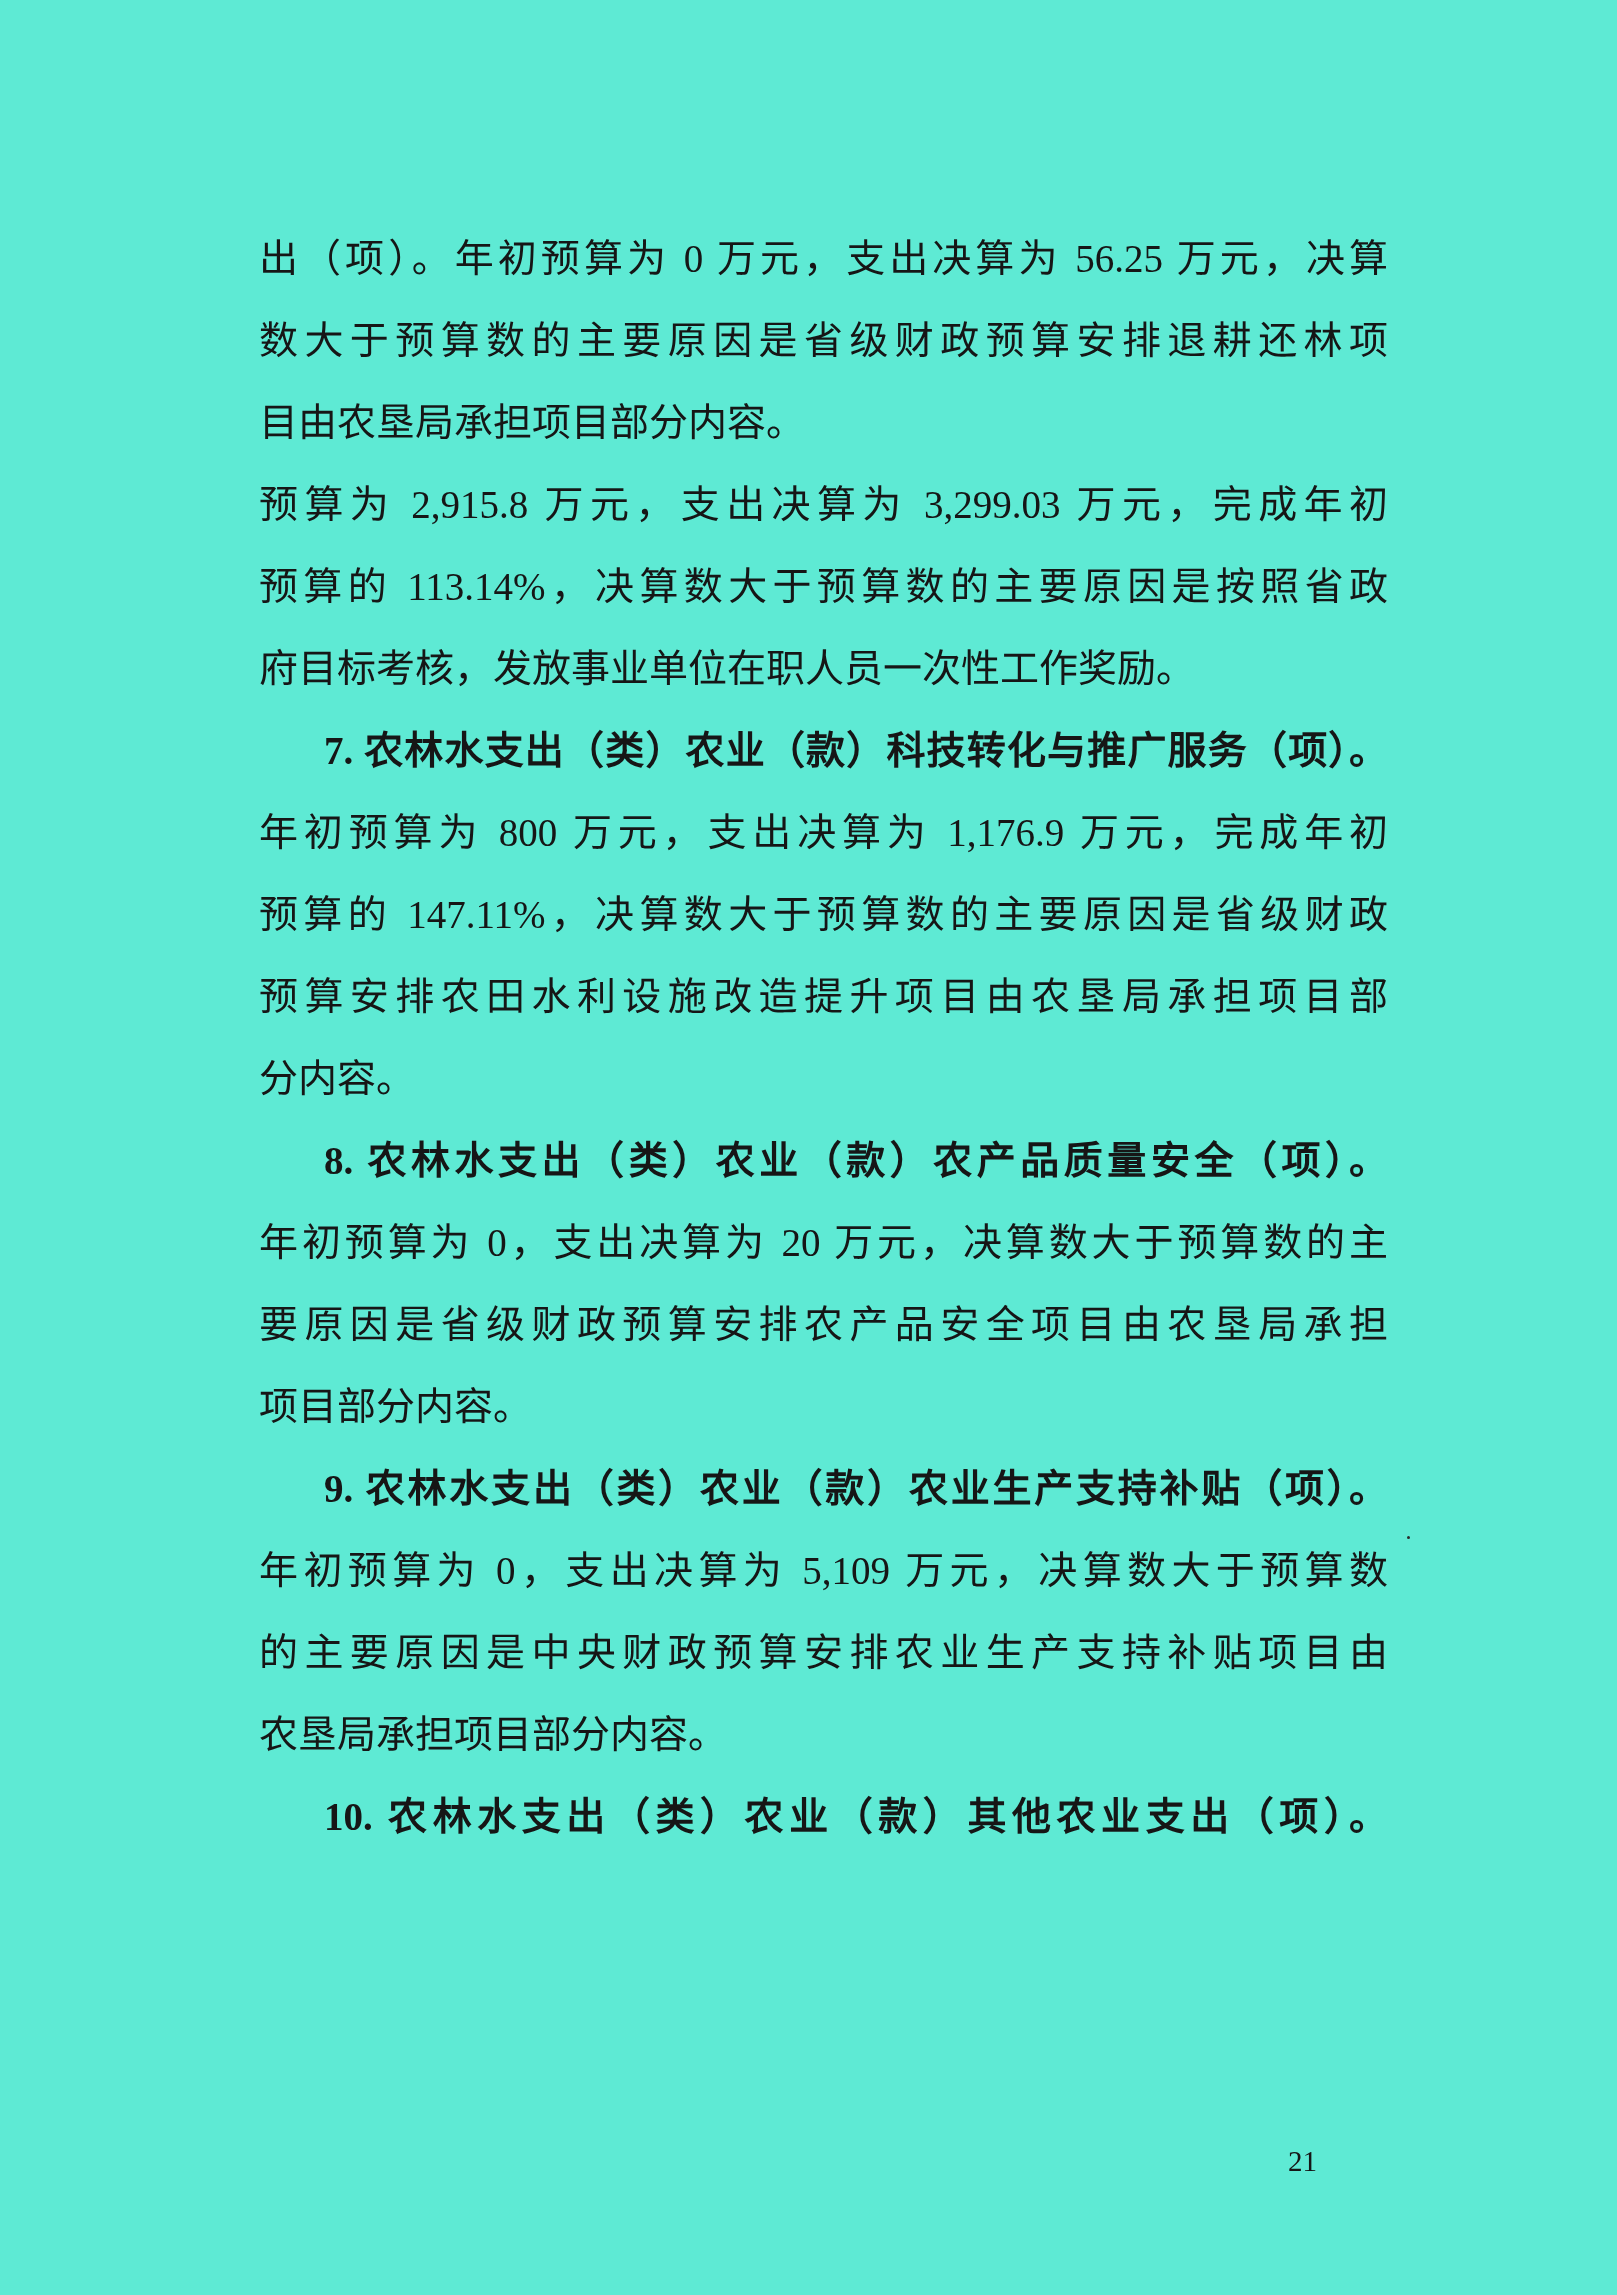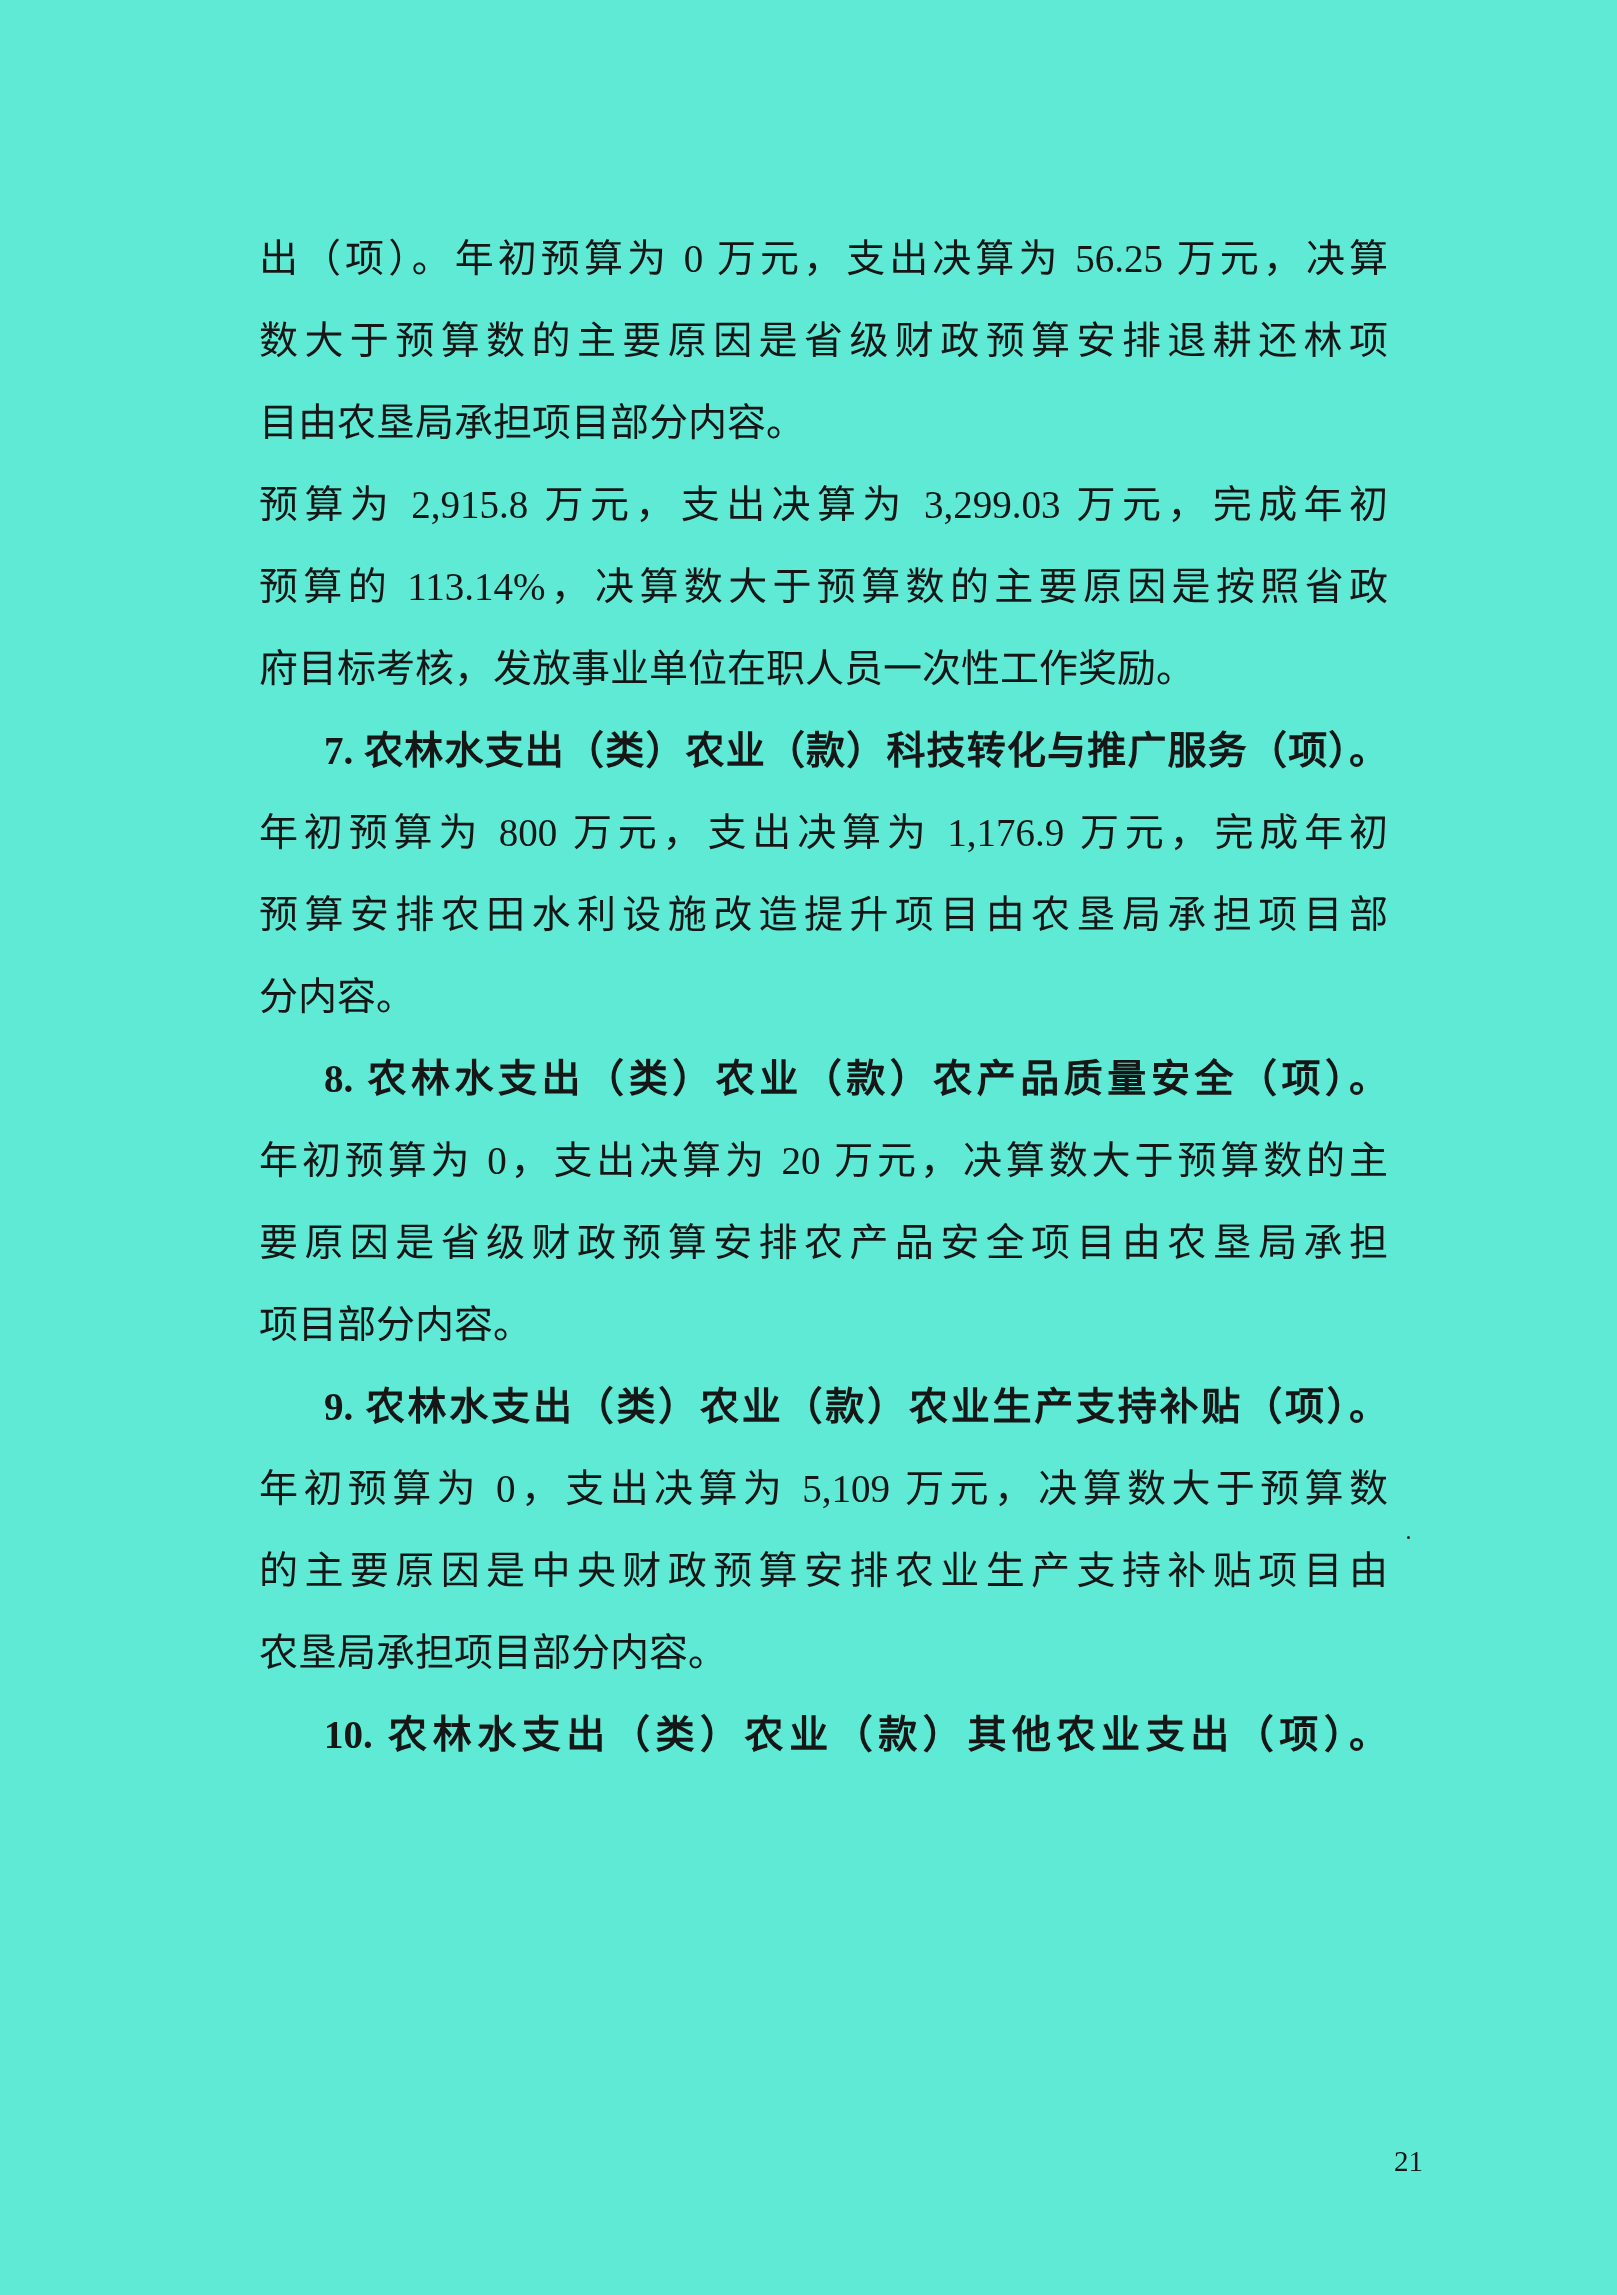--- a/index.html
+++ b/index.html
@@ -31,21 +31,21 @@
   }
   .line.justify {
     text-align: justify;
     text-align-last: justify;
     text-justify: inter-character;
   }
   .line.indent { padding-left: 65px; }
   .seg-bold { font-weight: 700; }
   .page-number {
     position: absolute;
-    left: 1394px; top: 2146px;
+    left: 1288px; top: 2146px;
     font-size: 29px;
     line-height: 31px;
     color: #161616;
   }
   .artifact-dot {
     position: absolute;
     width: 3.3px; height: 3.3px;
     border-radius: 50%;
     background: #2a2a2a;
   }
@@ -56,20 +56,21 @@
 <div class="page">
   <div class="doc-body" id="doc-body">
       <div class="line justify"><span class="seg-regular">出（项）。年初预算为 0 万元，支出决算为 56.25 万元，决算</span></div>
       <div class="line justify"><span class="seg-regular">数大于预算数的主要原因是省级财政预算安排退耕还林项</span></div>
       <div class="line"><span class="seg-regular">目由农垦局承担项目部分内容。</span></div>
       <div class="line justify"><span class="seg-regular">预算为 2,915.8 万元，支出决算为 3,299.03 万元，完成年初</span></div>
       <div class="line justify"><span class="seg-regular">预算的 113.14%，决算数大于预算数的主要原因是按照省政</span></div>
       <div class="line"><span class="seg-regular">府目标考核，发放事业单位在职人员一次性工作奖励。</span></div>
       <div class="line justify indent"><span class="seg-bold">7. 农林水支出（类）农业（款）科技转化与推广服务（项）。</span></div>
       <div class="line justify"><span class="seg-regular">年初预算为 800 万元，支出决算为 1,176.9 万元，完成年初</span></div>
+      <div class="line justify"><span class="seg-regular">预算的 147.11%，决算数大于预算数的主要原因是省级财政</span></div>
       <div class="line justify"><span class="seg-regular">预算安排农田水利设施改造提升项目由农垦局承担项目部</span></div>
       <div class="line"><span class="seg-regular">分内容。</span></div>
       <div class="line justify indent"><span class="seg-bold">8. 农林水支出（类）农业（款）农产品质量安全（项）。</span></div>
       <div class="line justify"><span class="seg-regular">年初预算为 0，支出决算为 20 万元，决算数大于预算数的主</span></div>
       <div class="line justify"><span class="seg-regular">要原因是省级财政预算安排农产品安全项目由农垦局承担</span></div>
       <div class="line"><span class="seg-regular">项目部分内容。</span></div>
       <div class="line justify indent"><span class="seg-bold">9. 农林水支出（类）农业（款）农业生产支持补贴（项）。</span></div>
       <div class="line justify"><span class="seg-regular">年初预算为 0，支出决算为 5,109 万元，决算数大于预算数</span></div>
       <div class="line justify"><span class="seg-regular">的主要原因是中央财政预算安排农业生产支持补贴项目由</span></div>
       <div class="line"><span class="seg-regular">农垦局承担项目部分内容。</span></div>

